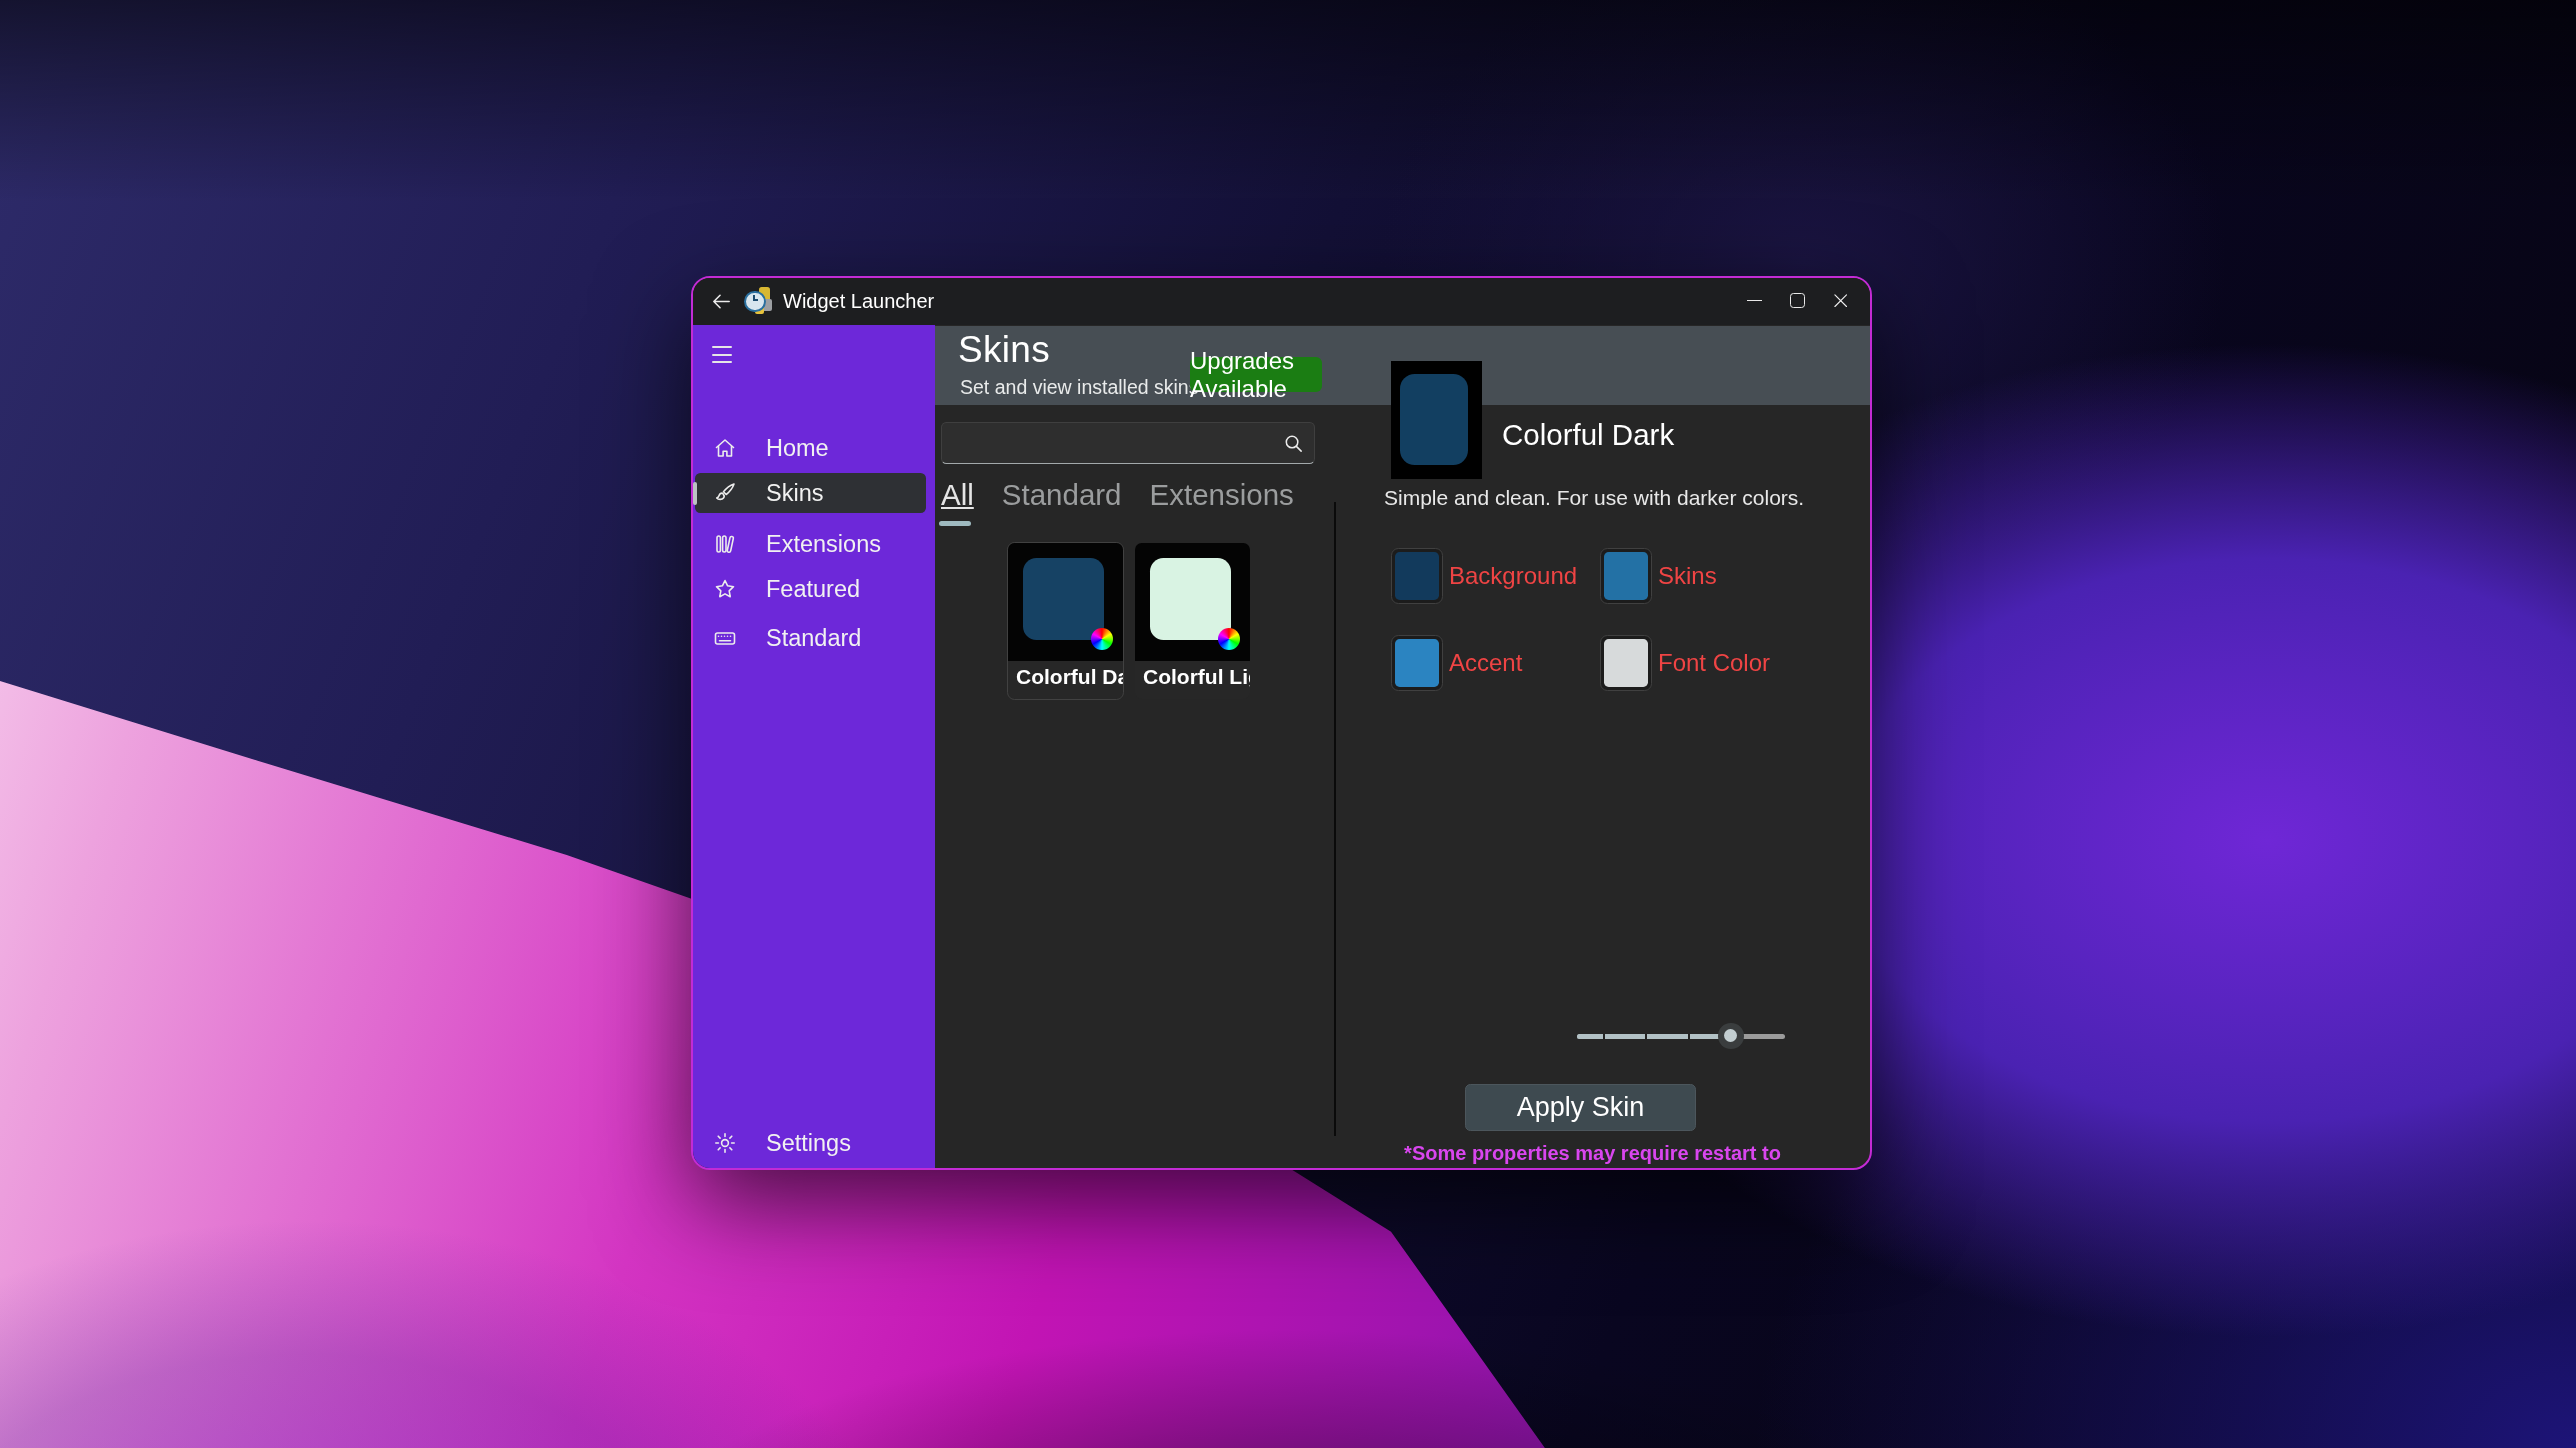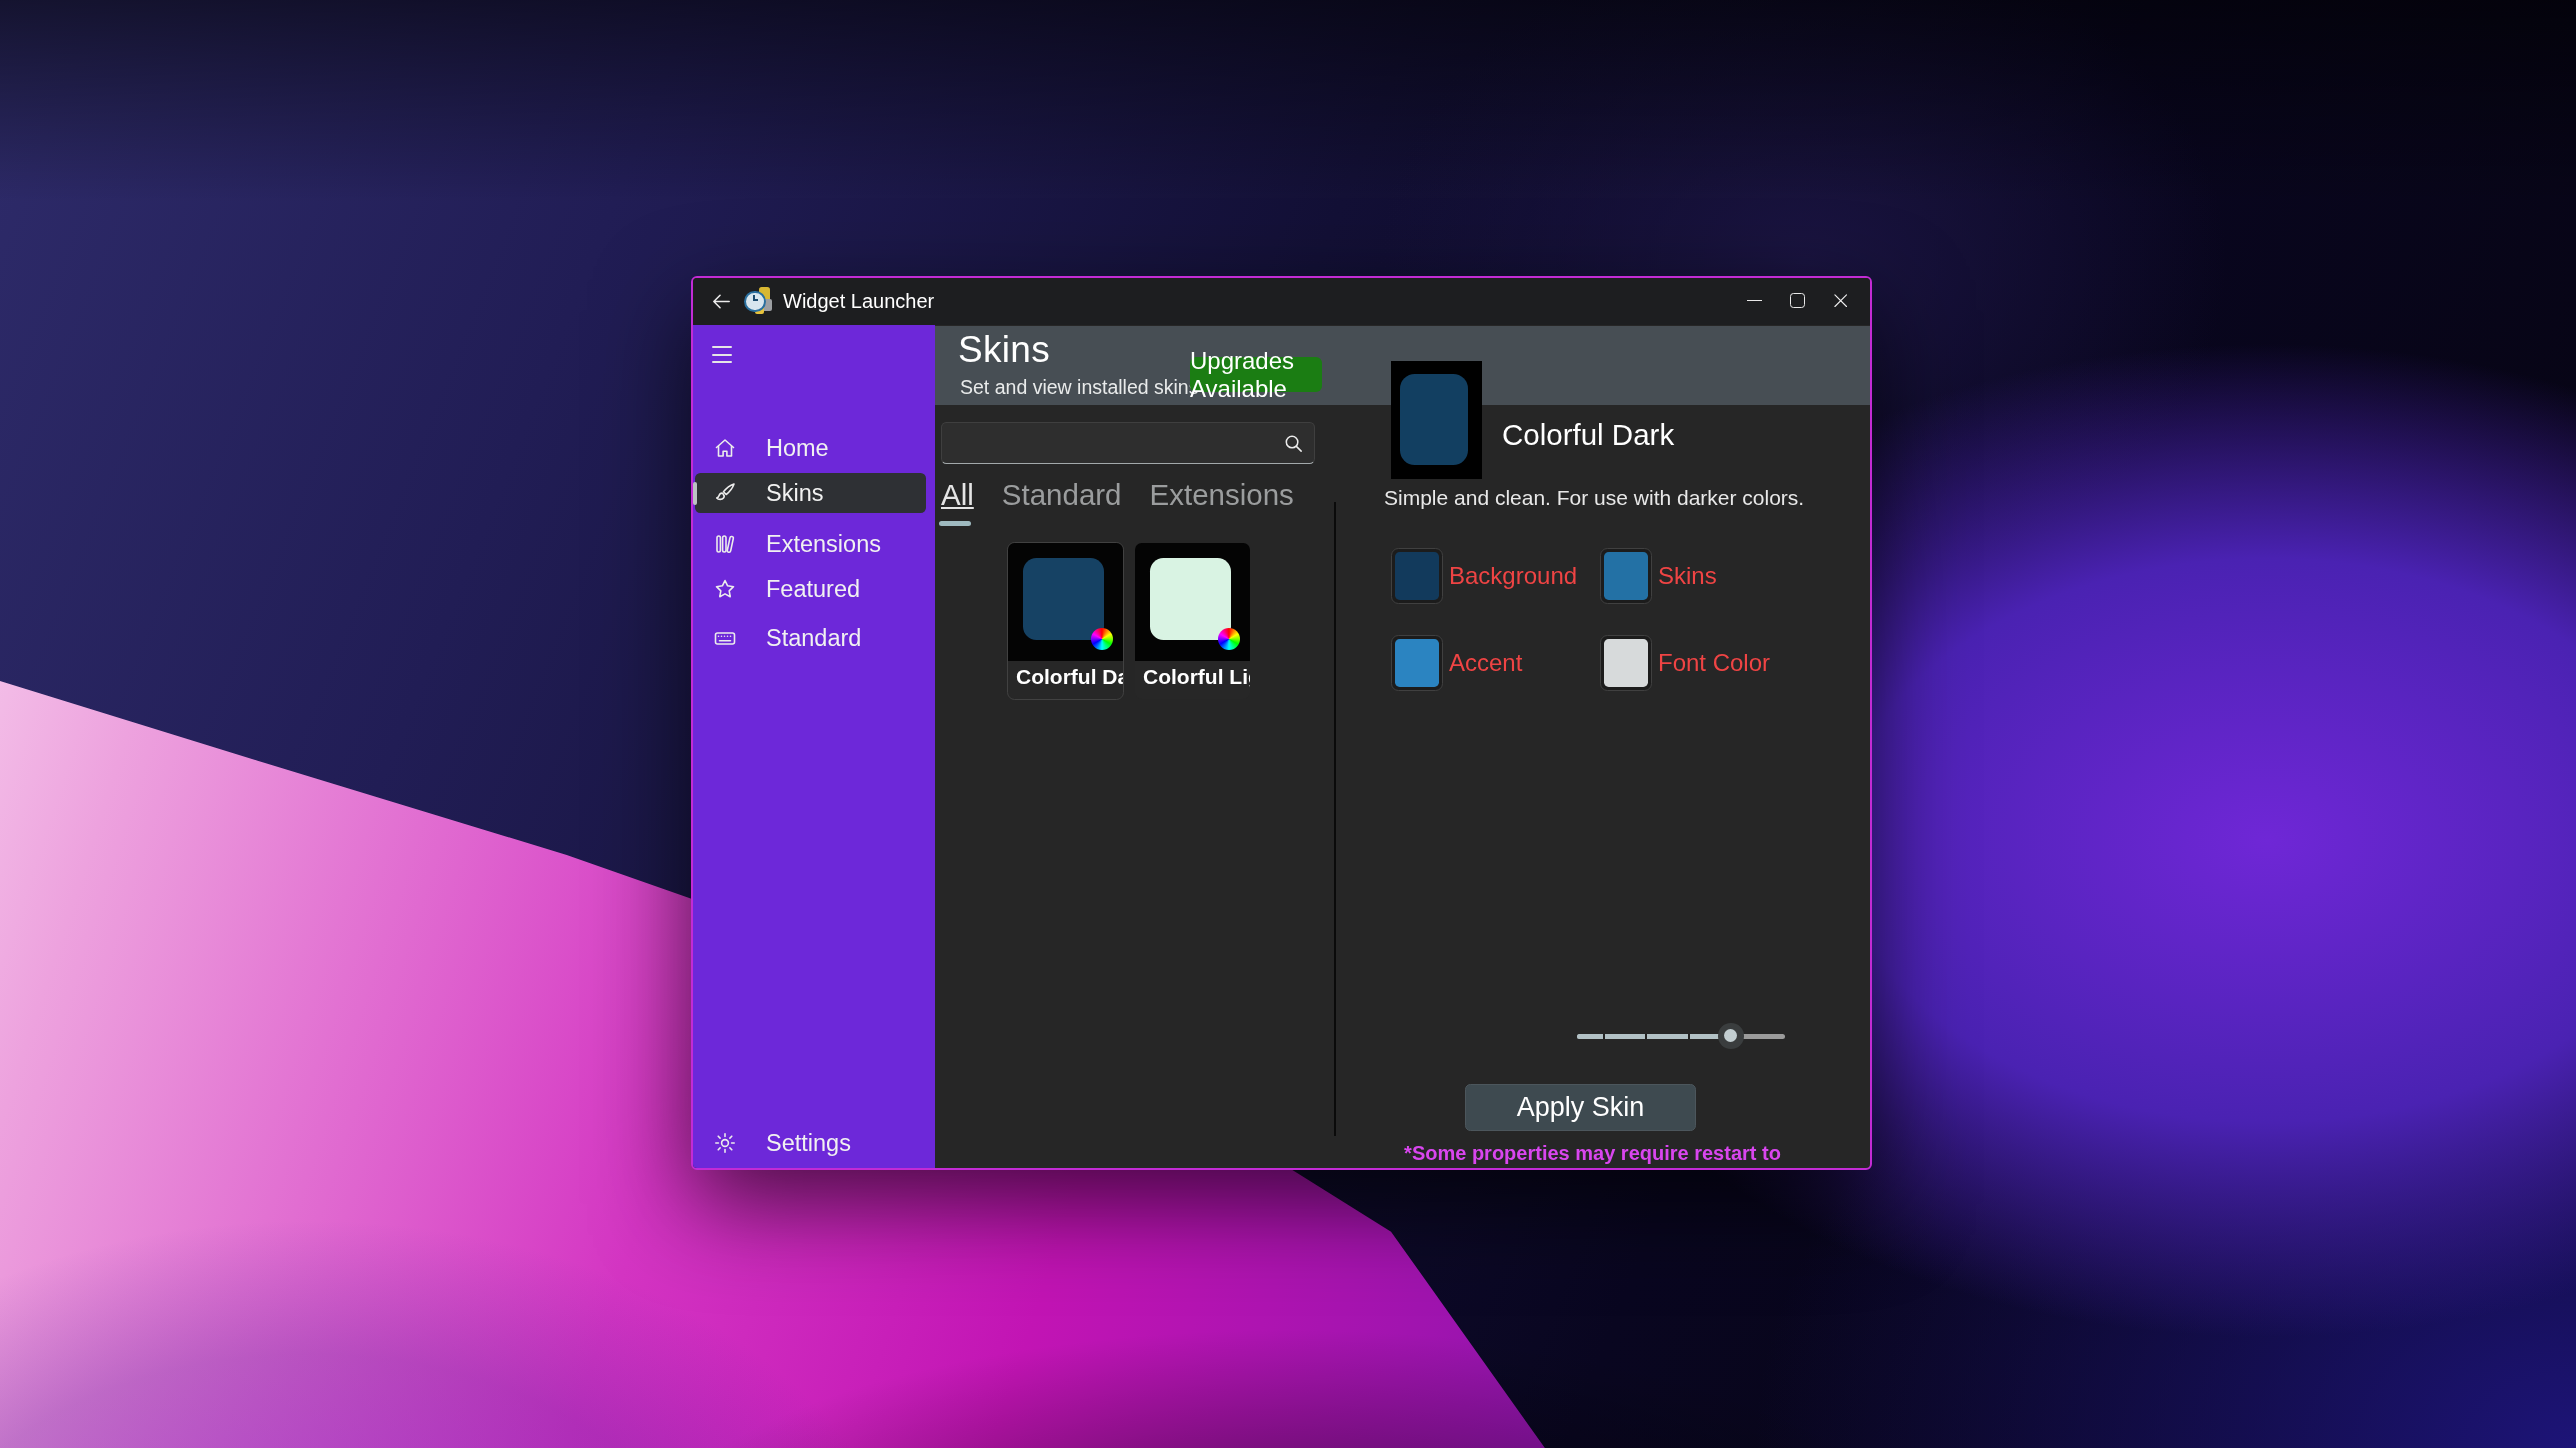--- a/index.html
+++ b/index.html
@@ -25,21 +25,21 @@
     clip-path:polygon(0 47%, 10% 52.5%, 22% 59%, 34% 66.5%, 45% 75%, 54% 85%, 60% 100%, 0 100%);}
   .wp-ridge-glow{position:absolute;inset:0;
     background:radial-gradient(805px 537px at 12% 112%, rgba(140,40,200,.55) 0%, rgba(70,25,150,.25) 50%, rgba(0,0,0,0) 75%);}
   .wp-vignette{position:absolute;inset:0;
     background:
      radial-gradient(939px 336px at 50% 108%, rgba(0,0,0,.55) 0%, rgba(0,0,0,0) 70%),
      linear-gradient(180deg, rgba(0,0,0,.55) 0%, rgba(0,0,0,0) 14%);}
 
   
   .window{position:absolute;left:691px;top:276px;width:1181px;height:894px;
-    background:#262626;border:2px solid var(--accent-border);border-radius:6px;
+    background:#262626;border:2px solid var(--accent-border);border-radius:19px;
     box-shadow:0 34px 94px rgba(0,0,0,.65);overflow:hidden;}
 
   
   .titlebar{position:absolute;left:0;top:0;width:100%;height:47px;background:#1d1e20;}
   .back-btn{position:absolute;left:12px;top:8.7px;width:32px;height:29.5px;border-radius:4px;
     display:flex;align-items:center;justify-content:center;color:#e8e8e8;}
   .app-icon{position:absolute;left:51px;top:8px;width:31px;height:31px;}
   .app-icon .p1{position:absolute;left:14.8px;top:1.3px;width:11.4px;height:14px;background:#d9b832;border-radius:2.7px;}
   .app-icon .p2{position:absolute;left:18px;top:13.4px;width:10px;height:11.4px;background:#9c9fa3;border-radius:2px;}
   .app-icon .p3{position:absolute;left:11.4px;top:19.5px;width:8.7px;height:8.7px;background:#e6c23c;border-radius:2px;}

